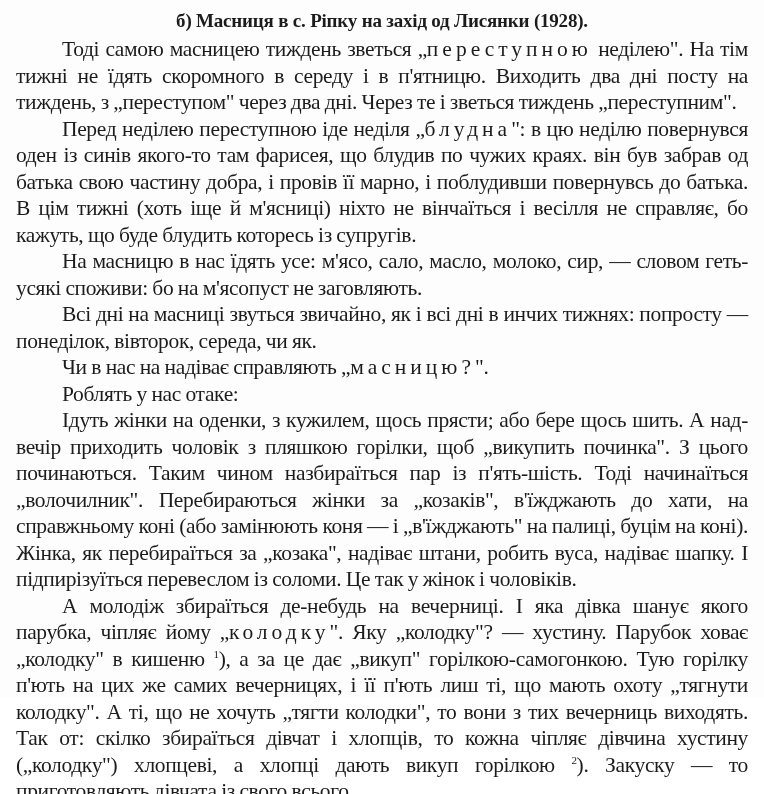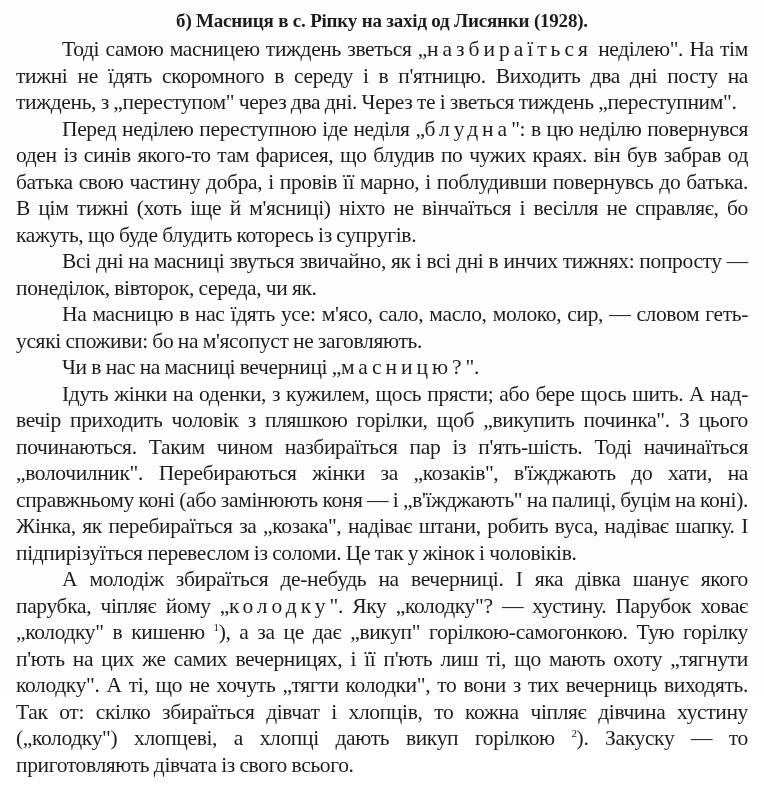--- a/index.html
+++ b/index.html
@@ -33,27 +33,28 @@
   }
   .spaced { letter-spacing: 4px; }
   sup { font-size: 11px; line-height: 0; }
 </style>
 </head>
 <body>
 
 <div class="page">
   <div class="heading">б) Масниця в с. Ріпку на захід од Лисянки (1928).</div>
 
-  <p class="para"><span>Тоді самою масницею тиждень зветься „</span><span class="spaced">назбираїться</span><span> неділею". На тім тижні не їдять скоромного в середу і в п'ятницю. Виходить два дні посту на тиждень, з „переступом" через два дні. Через те і зветься тиждень „переступним".</span></p>
+  <p class="para"><span>Тоді самою масницею тиждень зветься „</span><span class="spaced">переступною</span><span> неділею". На тім тижні не їдять скоромного в середу і в п'ятницю. Виходить два дні посту на тиждень, з „переступом" через два дні. Через те і зветься тиждень „переступним".</span></p>
 
   <p class="para"><span>Перед неділею переступною іде неділя „</span><span class="spaced">блудна</span><span>": в цю неділю повернувся оден із синів якого-то там фарисея, що блудив по чужих краях. він був забрав од батька свою частину добра, і провів її марно, і поблудивши повернувсь до батька. В цім тижні (хоть іще й м'ясниці) ніхто не вінчаїться і весілля не справляє, бо кажуть, що буде блудить которесь із супругів.</span></p>
 
+  <p class="para">На масницю в нас їдять усе: м'ясо, сало, масло, молоко, сир, — словом геть-усякі споживи: бо на м'ясопуст не заговляють.</p>
+
   <p class="para">Всі дні на масниці звуться звичайно, як і всі дні в инчих тижнях: попросту — понеділок, вівторок, середа, чи як.</p>
 
-  <p class="para">На масницю в нас їдять усе: м'ясо, сало, масло, молоко, сир, — словом геть-усякі споживи: бо на м'ясопуст не заговляють.</p>
+  <p class="para"><span>Чи в нас на надіває справляють „</span><span class="spaced">масницю?</span><span>".</span></p>
 
-  <p class="para"><span>Чи в нас на масниці вечерниці „</span><span class="spaced">масницю?</span><span>".</span></p>
-
+  <p class="para">Роблять у нас отаке:</p>
 
   <p class="para">Ідуть жінки на оденки, з кужилем, щось прясти; або бере щось шить. А над-вечір приходить чоловік з пляшкою горілки, щоб „викупить починка". З цього починаються. Таким чином назбираїться пар із п'ять-шість. Тоді начинаїться „волочилник". Перебираються жінки за „козаків", в'їжджають до хати, на справжньому коні (або замінюють коня — і „в'їжджають" на палиці, буцім на коні). Жінка, як перебираїться за „козака", надіває штани, робить вуса, надіває шапку. І підпирізуїться перевеслом із соломи. Це так у жінок і чоловіків.</p>
 
   <p class="para"><span>А молодіж збираїться де-небудь на вечерниці. І яка дівка шанує якого парубка, чіпляє йому „</span><span class="spaced">колодку</span><span>". Яку „колодку"? — хустину. Парубок ховає „колодку" в кишеню </span><sup>1</sup><span>), а за це дає „викуп" горілкою-самогонкою. Тую горілку п'ють на цих же самих вечерницях, і її п'ють лиш ті, що мають охоту „тягнути колодку". А ті, що не хочуть „тягти колодки", то вони з тих вечерниць виходять. Так от: скілко збираїться дівчат і хлопців, то кожна чіпляє дівчина хустину („колодку") хлопцеві, а хлопці дають викуп горілкою </span><sup>2</sup><span>). Закуску — то приготовляють дівчата із свого всього.</span></p>
 </div>
 
 </body></html>

